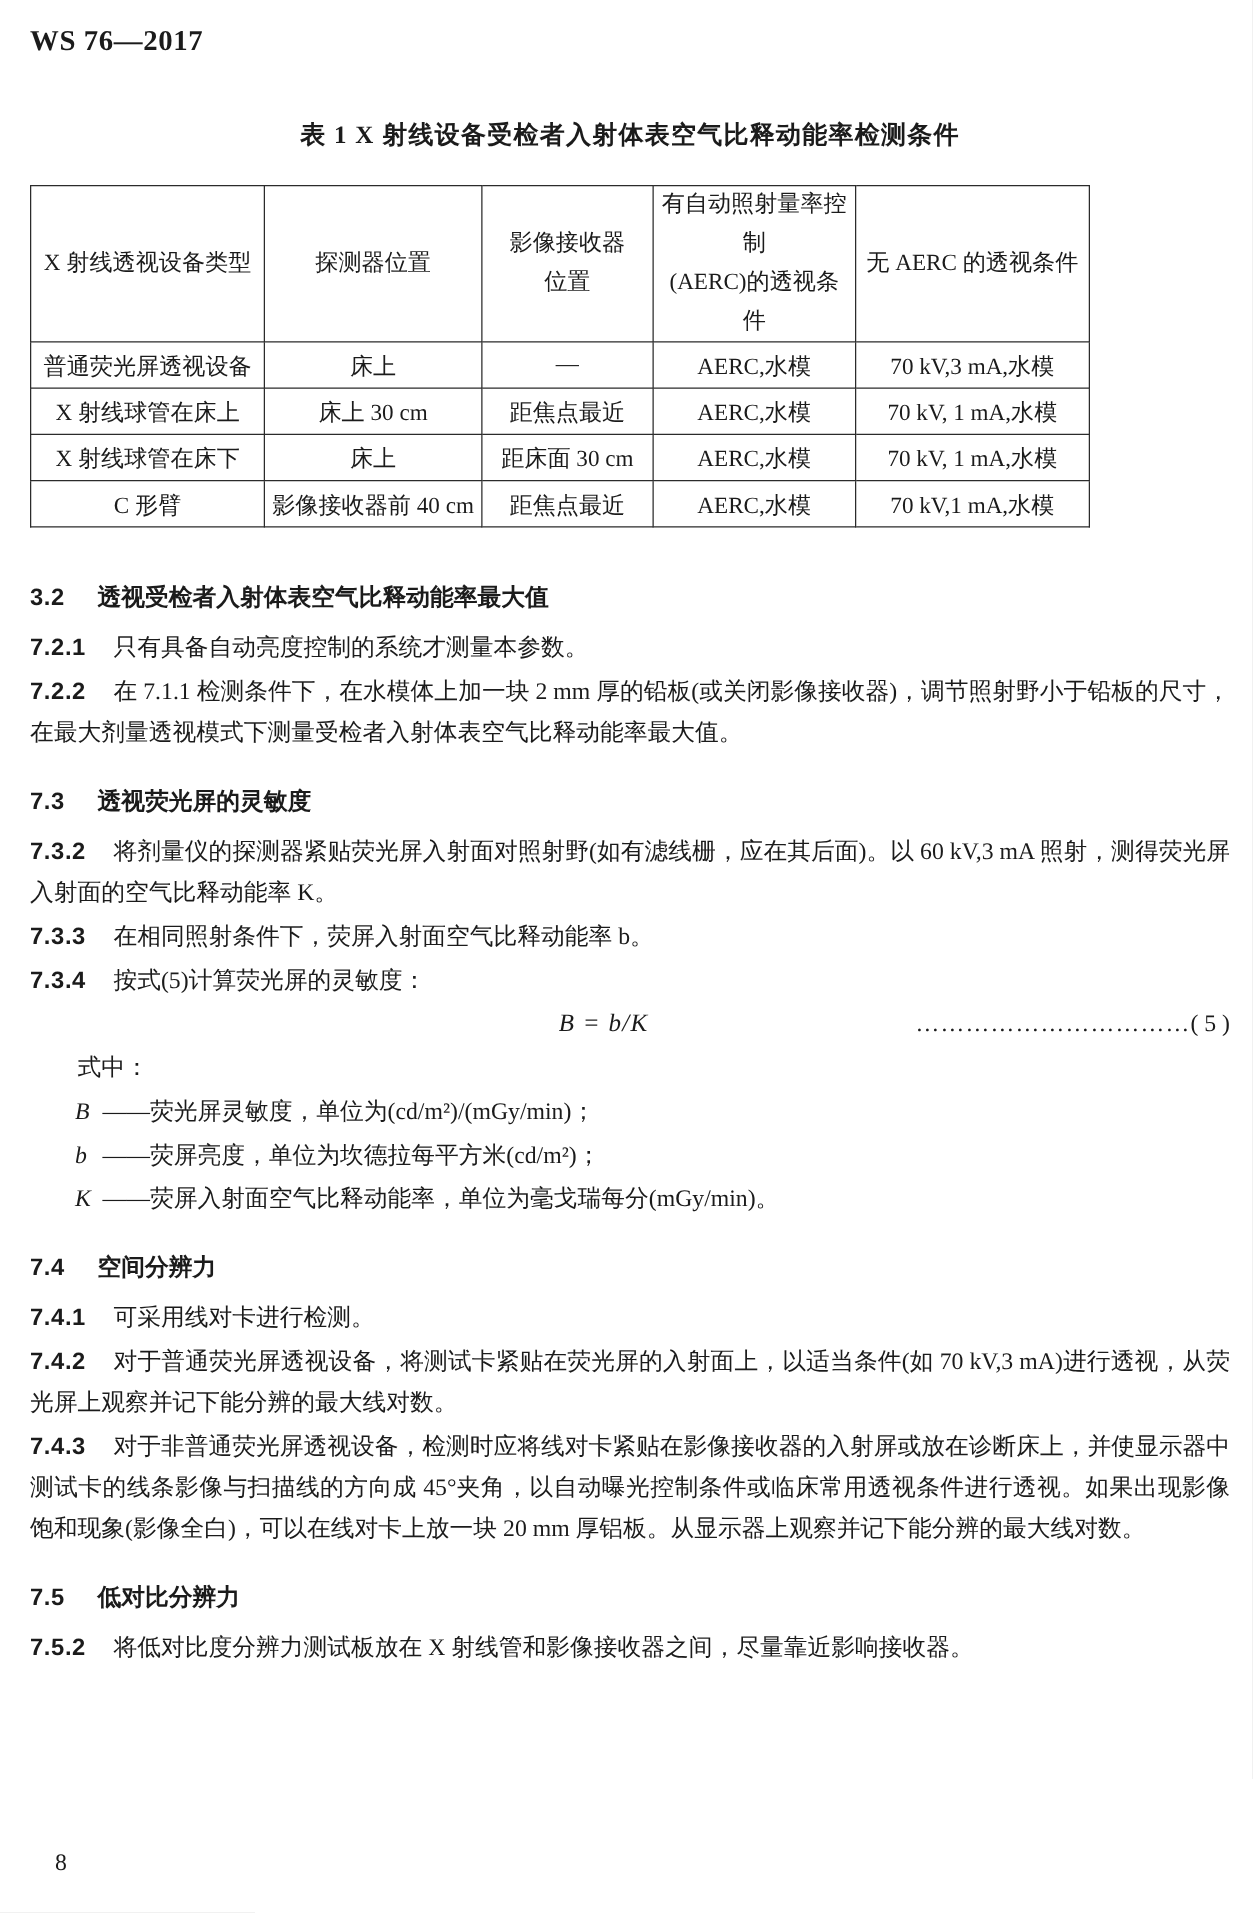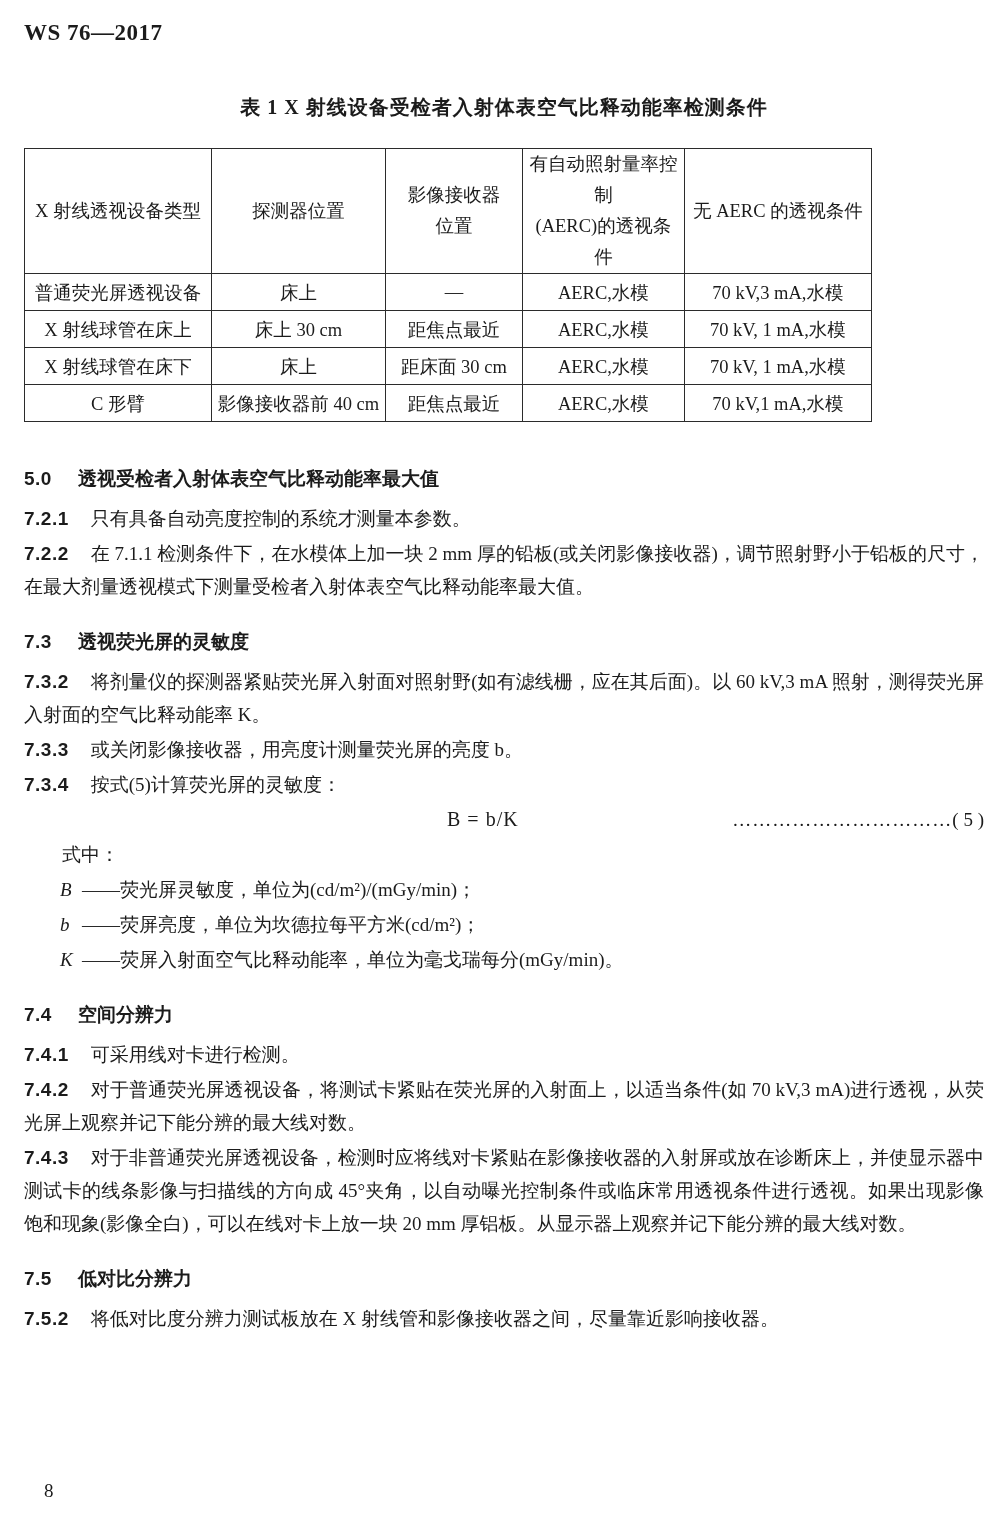--- a/index.html
+++ b/index.html
@@ -42,21 +42,21 @@
   .para .num {
     font-family:"Liberation Sans", sans-serif; font-weight:bold;
     margin-right:22px; letter-spacing:0.5px;
   }
 
   .equation {
     display:grid; grid-template-columns:1fr auto 1.1fr; align-items:center;
     margin-top:2px; line-height:33px;
   }
   .equation .formula {
-    grid-column:2; font-family:"Liberation Serif", serif;
+    grid-column:2; font-style:italic; font-family:"Liberation Serif", serif;
     font-size:20px; letter-spacing:1px;
   }
   .equation .eq-right { grid-column:3; text-align:right; white-space:nowrap; }
   .equation .eq-dots { letter-spacing:1px; }
 
   .where-label { margin:2px 0 0 38px; line-height:33px; }
   .def-item { margin:2px 0 0 36px; line-height:33px; }
   .def-item .sym {
     font-style:italic; font-family:"Liberation Serif", serif;
     display:inline-block; min-width:22px;
@@ -122,37 +122,37 @@
           <td>C 形臂</td>
           <td>影像接收器前 40 cm</td>
           <td>距焦点最近</td>
           <td>AERC,水模</td>
           <td>70 kV,1 mA,水模</td>
         </tr>
       </tbody>
     </table>
 
     <div class="sec-h first">
-      <span class="num">5.0</span><span>透视受检者入射体表空气比释动能率最大值</span>
+      <span class="num">3.2</span><span>透视受检者入射体表空气比释动能率最大值</span>
     </div>
     <div class="para">
       <span class="num">7.2.1</span><span>只有具备自动亮度控制的系统才测量本参数。</span>
     </div>
     <div class="para">
       <span class="num">7.2.2</span><span>在 7.1.1 检测条件下，在水模体上加一块 2 mm 厚的铅板(或关闭影像接收器)，调节照射野小于铅板的尺寸，在最大剂量透视模式下测量受检者入射体表空气比释动能率最大值。</span>
     </div>
 
     <div class="sec-h">
       <span class="num">7.3</span><span>透视荧光屏的灵敏度</span>
     </div>
     <div class="para">
       <span class="num">7.3.2</span><span>将剂量仪的探测器紧贴荧光屏入射面对照射野(如有滤线栅，应在其后面)。以 60 kV,3 mA 照射，测得荧光屏入射面的空气比释动能率 K。</span>
     </div>
     <div class="para">
-      <span class="num">7.3.3</span><span>或关闭影像接收器，用亮度计测量荧光屏的亮度 b。</span>
+      <span class="num">7.3.3</span><span>在相同照射条件下，荧屏入射面空气比释动能率 b。</span>
     </div>
     <div class="para">
       <span class="num">7.3.4</span><span>按式(5)计算荧光屏的灵敏度：</span>
     </div>
 
     <div class="equation">
       <span class="formula">B = b/K</span>
       <span class="eq-right"><span class="eq-dots">……………………………</span><span>( 5 )</span></span>
     </div>
 

